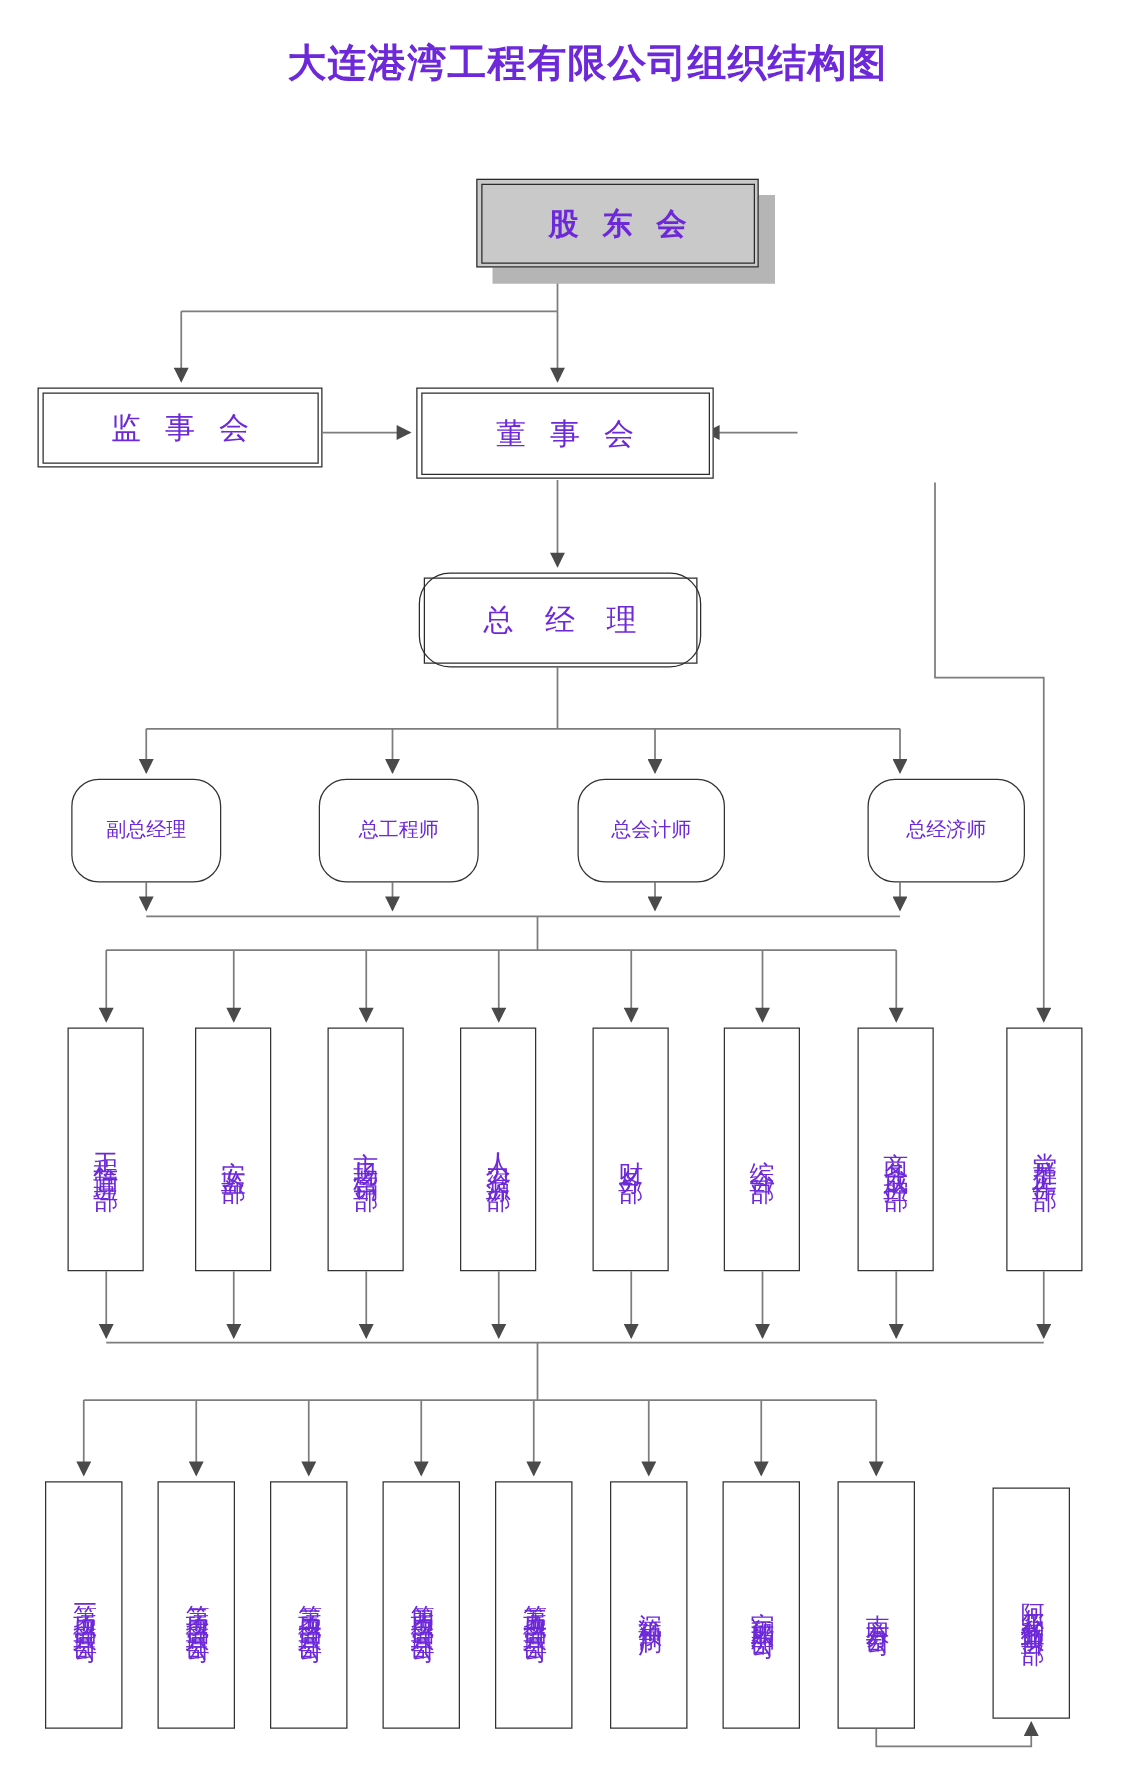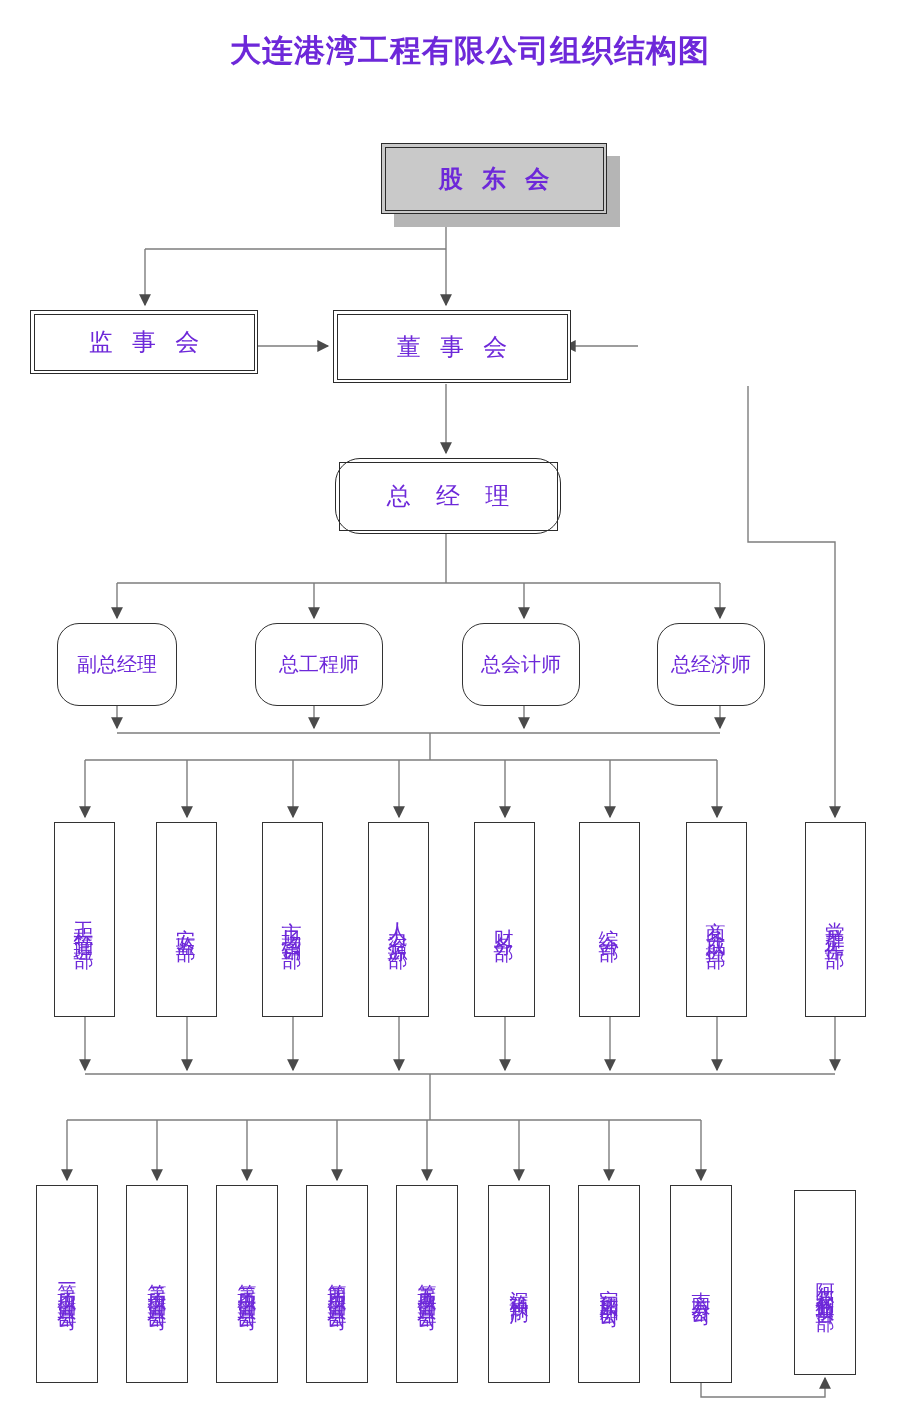--- a/index.html
+++ b/index.html
@@ -29,21 +29,21 @@
   .bold { font-weight:bold; }
 
   .ls8 { letter-spacing:0.8em; padding-left:0.8em; }
   .ls3 { letter-spacing:0.28em; padding-left:0.28em; }
   .ls11 { letter-spacing:1.05em; padding-left:1.05em; }
 
   
   .rbox {
     position:absolute; border:1.5px solid #333; border-radius:22px; background:#fff;
     display:flex; align-items:center; justify-content:center;
-    font-size:20px; box-sizing:border-box;
+    font-size:16px; box-sizing:border-box;
   }
 
   
   .vbox {
     position:absolute; border:1.5px solid #333; background:#fff; box-sizing:border-box;
     display:flex; align-items:center; justify-content:center;
   }
   .vbox .vlabel {
     writing-mode:vertical-rl; text-orientation:upright;
     font-size:20px; letter-spacing:0.34em; padding-top:0.34em;
@@ -142,21 +142,21 @@
 
   <div class="rbox" style="left:57px;  top:623px; width:120px; height:83px;">
     <span>副总经理</span>
   </div>
   <div class="rbox" style="left:255px; top:623px; width:128px; height:83px;">
     <span>总工程师</span>
   </div>
   <div class="rbox" style="left:462px; top:623px; width:118px; height:83px;">
     <span>总会计师</span>
   </div>
-  <div class="rbox" style="left:657px; top:623px; width:108px; height:83px;">
+  <div class="rbox" style="left:694px; top:623px; width:126px; height:83px;">
     <span>总经济师</span>
   </div>
 
   <div class="vbox" style="left:54px;  top:822px; width:61px; height:195px;">
     <span class="vlabel">工程管理部</span>
   </div>
   <div class="vbox" style="left:156px; top:822px; width:61px; height:195px;">
     <span class="vlabel">安监部</span>
   </div>
   <div class="vbox" style="left:262px; top:822px; width:61px; height:195px;">

